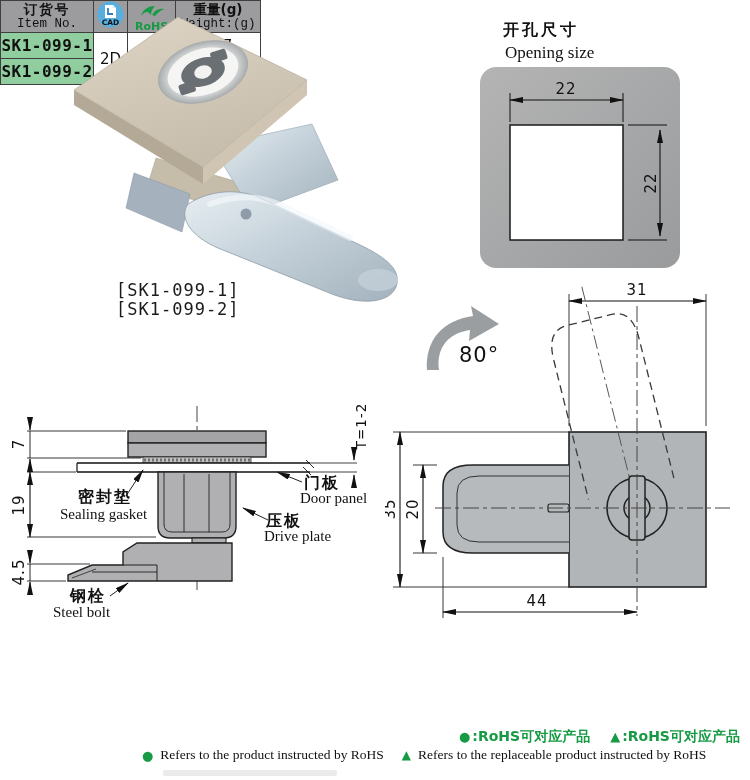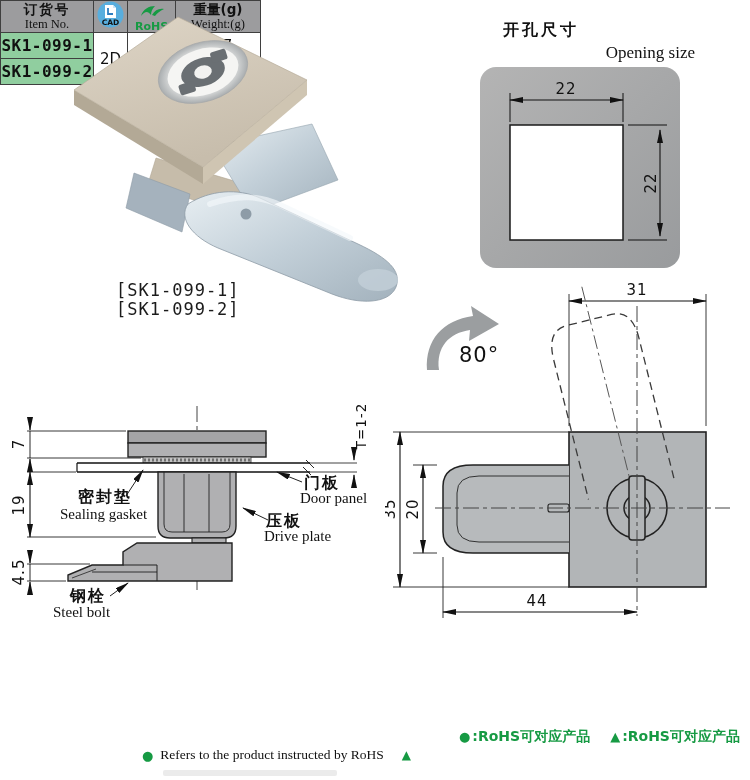--- a/index.html
+++ b/index.html
@@ -8,29 +8,29 @@
   .abs{position:absolute;}
   svg text{fill:#111;}
   .dimtxt{font-family:"DejaVu Sans",sans-serif;font-size:15px;letter-spacing:1px;fill:#111;}
   .zhlab{font-family:"DejaVu Sans",sans-serif;font-size:16px;font-weight:700;fill:#111;letter-spacing:2px;}
   .enlab{font-family:"Liberation Serif","DejaVu Serif",serif;font-size:15px;fill:#111;}
   
   #model-labels{left:116px;top:281px;font-family:"DejaVu Sans Mono",monospace;
       font-size:17px;line-height:19px;color:#1b1b1b;letter-spacing:1px;font-weight:500;}
   
   #opening-title-zh{left:503px;top:20px;width:190px;text-align:left;font-size:16px;font-weight:700;letter-spacing:3px;}
-  #opening-title-en{left:505px;top:43px;width:190px;text-align:right;
+  #opening-title-en{left:505px;top:43px;width:190px;text-align:left;
       font-family:"Liberation Serif","DejaVu Serif",serif;font-size:17px;}
   
   #spec-table{left:443px;top:642px;border-collapse:collapse;text-align:center;}
   #spec-table td,#spec-table th{border:1.6px solid #3f3f3f;padding:0;vertical-align:middle;}
   #spec-table th{background:#9c9c9e;font-weight:400;}
   .col-item{width:92px;} .col-cad{width:33px;} .col-rohs{width:47px;} .col-wt{width:84px;}
   .hdr-zh{font-size:13.5px;font-weight:700;letter-spacing:2px;line-height:15px;}
-  .hdr-en{font-family:Liberation Serif, serif;font-size:12.5px;line-height:14px;}
+  .hdr-en{font-family:Liberation Mono, monospace;font-size:12.5px;line-height:14px;}
   .cell-item{background:#90ce9f;font-family:"DejaVu Sans Mono",monospace;
       font-weight:700;font-size:16px;letter-spacing:.5px;height:25px;}
   .cell-plain{background:#ffffff;font-size:15px;}
   .dot{display:inline-block;width:13px;height:13px;border-radius:50%;background:#169a43;}
   .rohs-txt{color:#169a43;font-weight:700;font-size:11px;line-height:11px;font-family:"DejaVu Sans",sans-serif;}
   
   #legend-zh{left:459px;top:728px;display:flex;gap:20px;color:#169a43;
       font-size:14px;font-weight:700;align-items:center;white-space:nowrap;}
   #legend-zh .glyph{font-size:13px;margin-right:2px;}
   #legend-en{left:142px;top:747px;display:flex;align-items:center;white-space:nowrap;
@@ -278,15 +278,16 @@
 
 <div id="legend-zh" class="abs">
   <span><span class="glyph">●</span><span>:RoHS可对应产品</span></span>
   <span><span class="glyph">▲</span><span>:RoHS可对应产品</span></span>
 </div>
 
 <div id="legend-en" class="abs">
   <span class="glyph g1">●</span>
   <span>Refers to the product instructed by RoHS</span>
   <span class="glyph g2">▲</span>
+  <span>Refers to the replaceable product instructed by RoHS</span>
 </div>
 
 <div id="footer-bar" class="abs"></div>
 
 </body></html>

